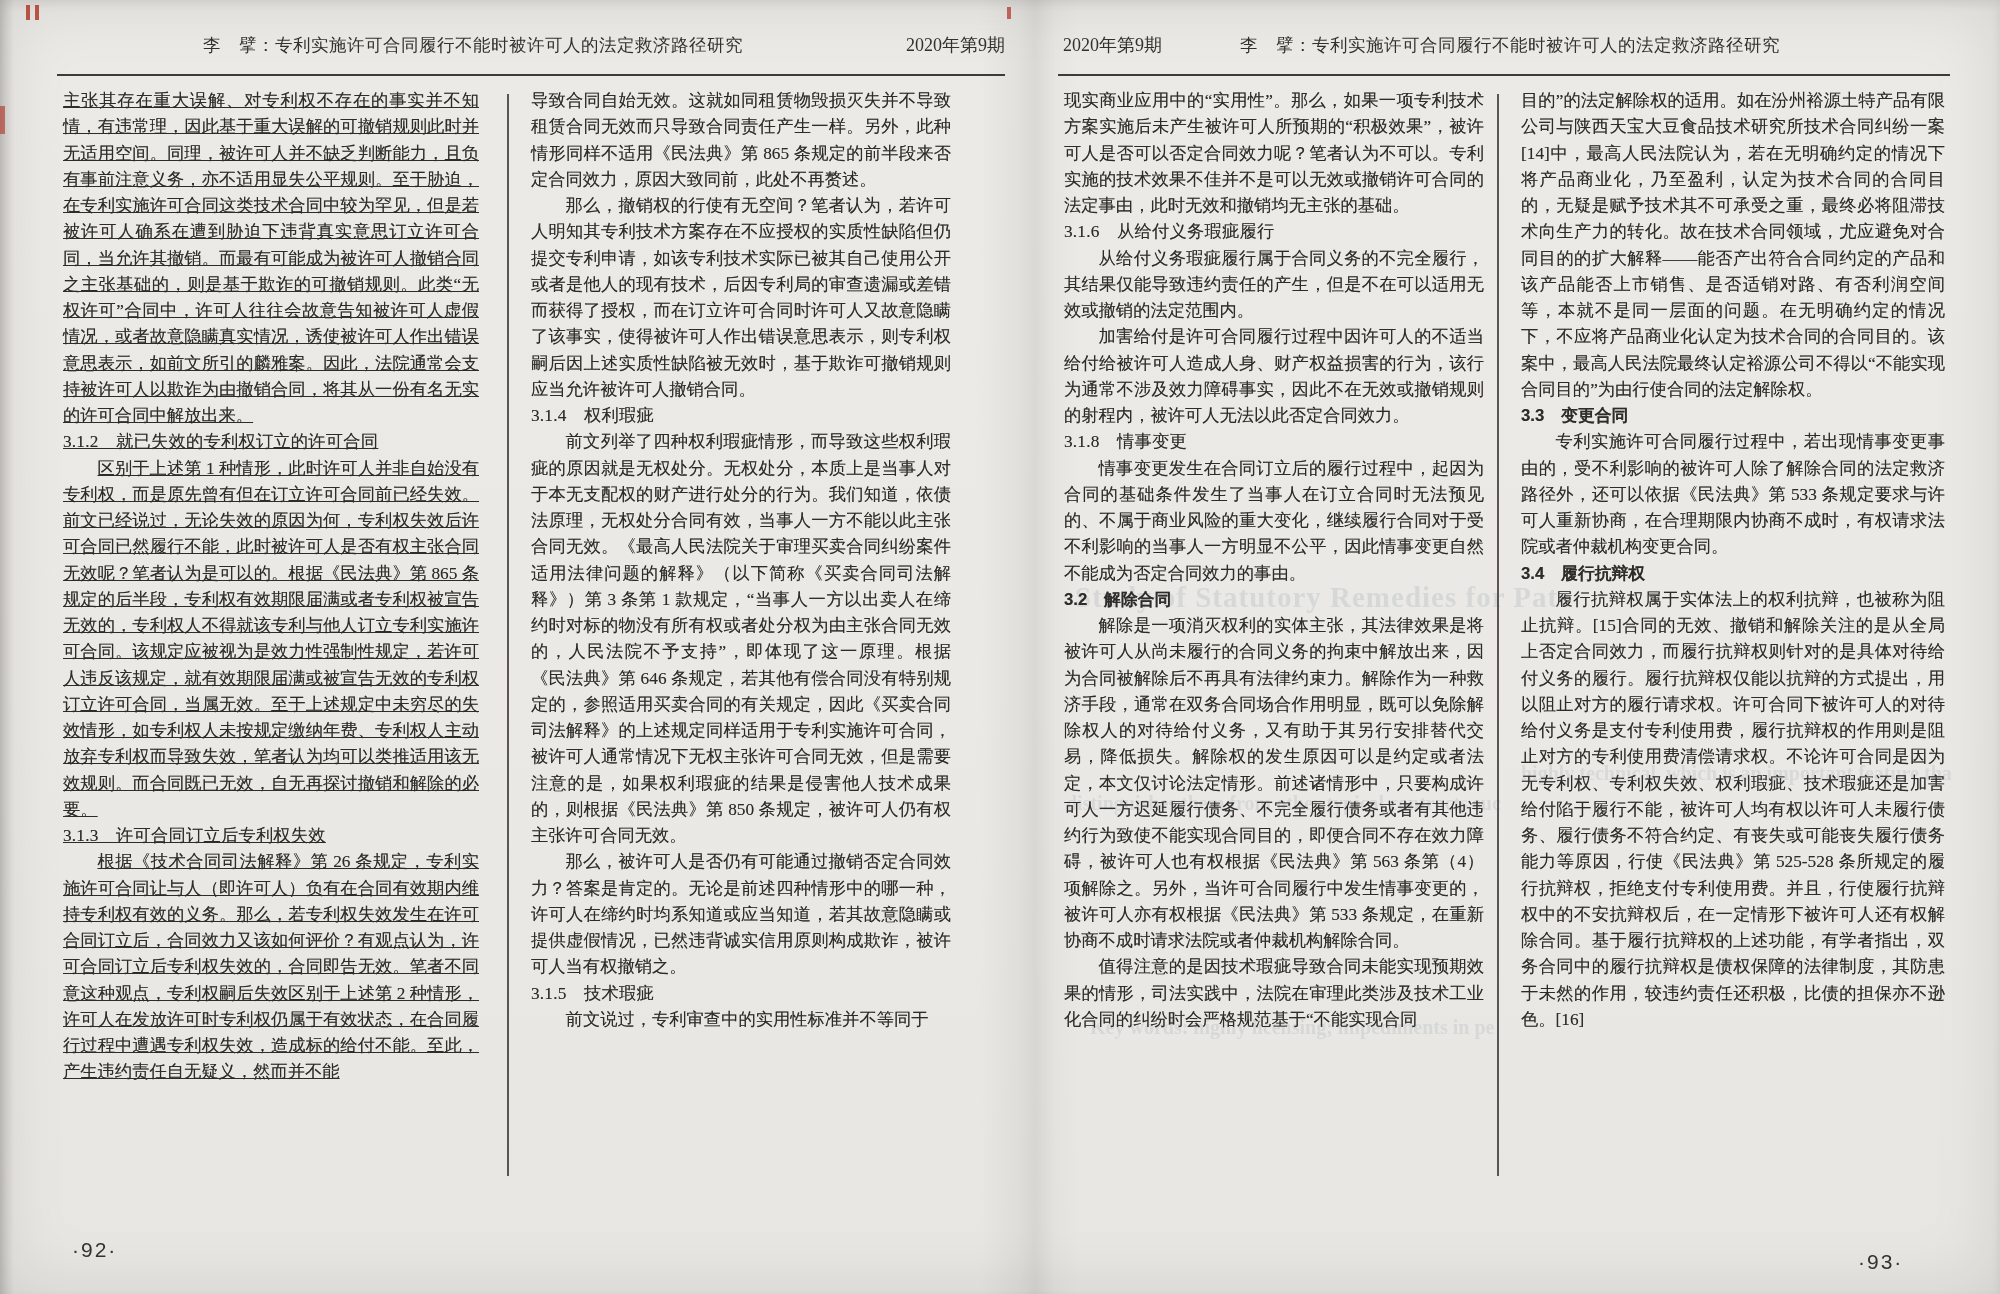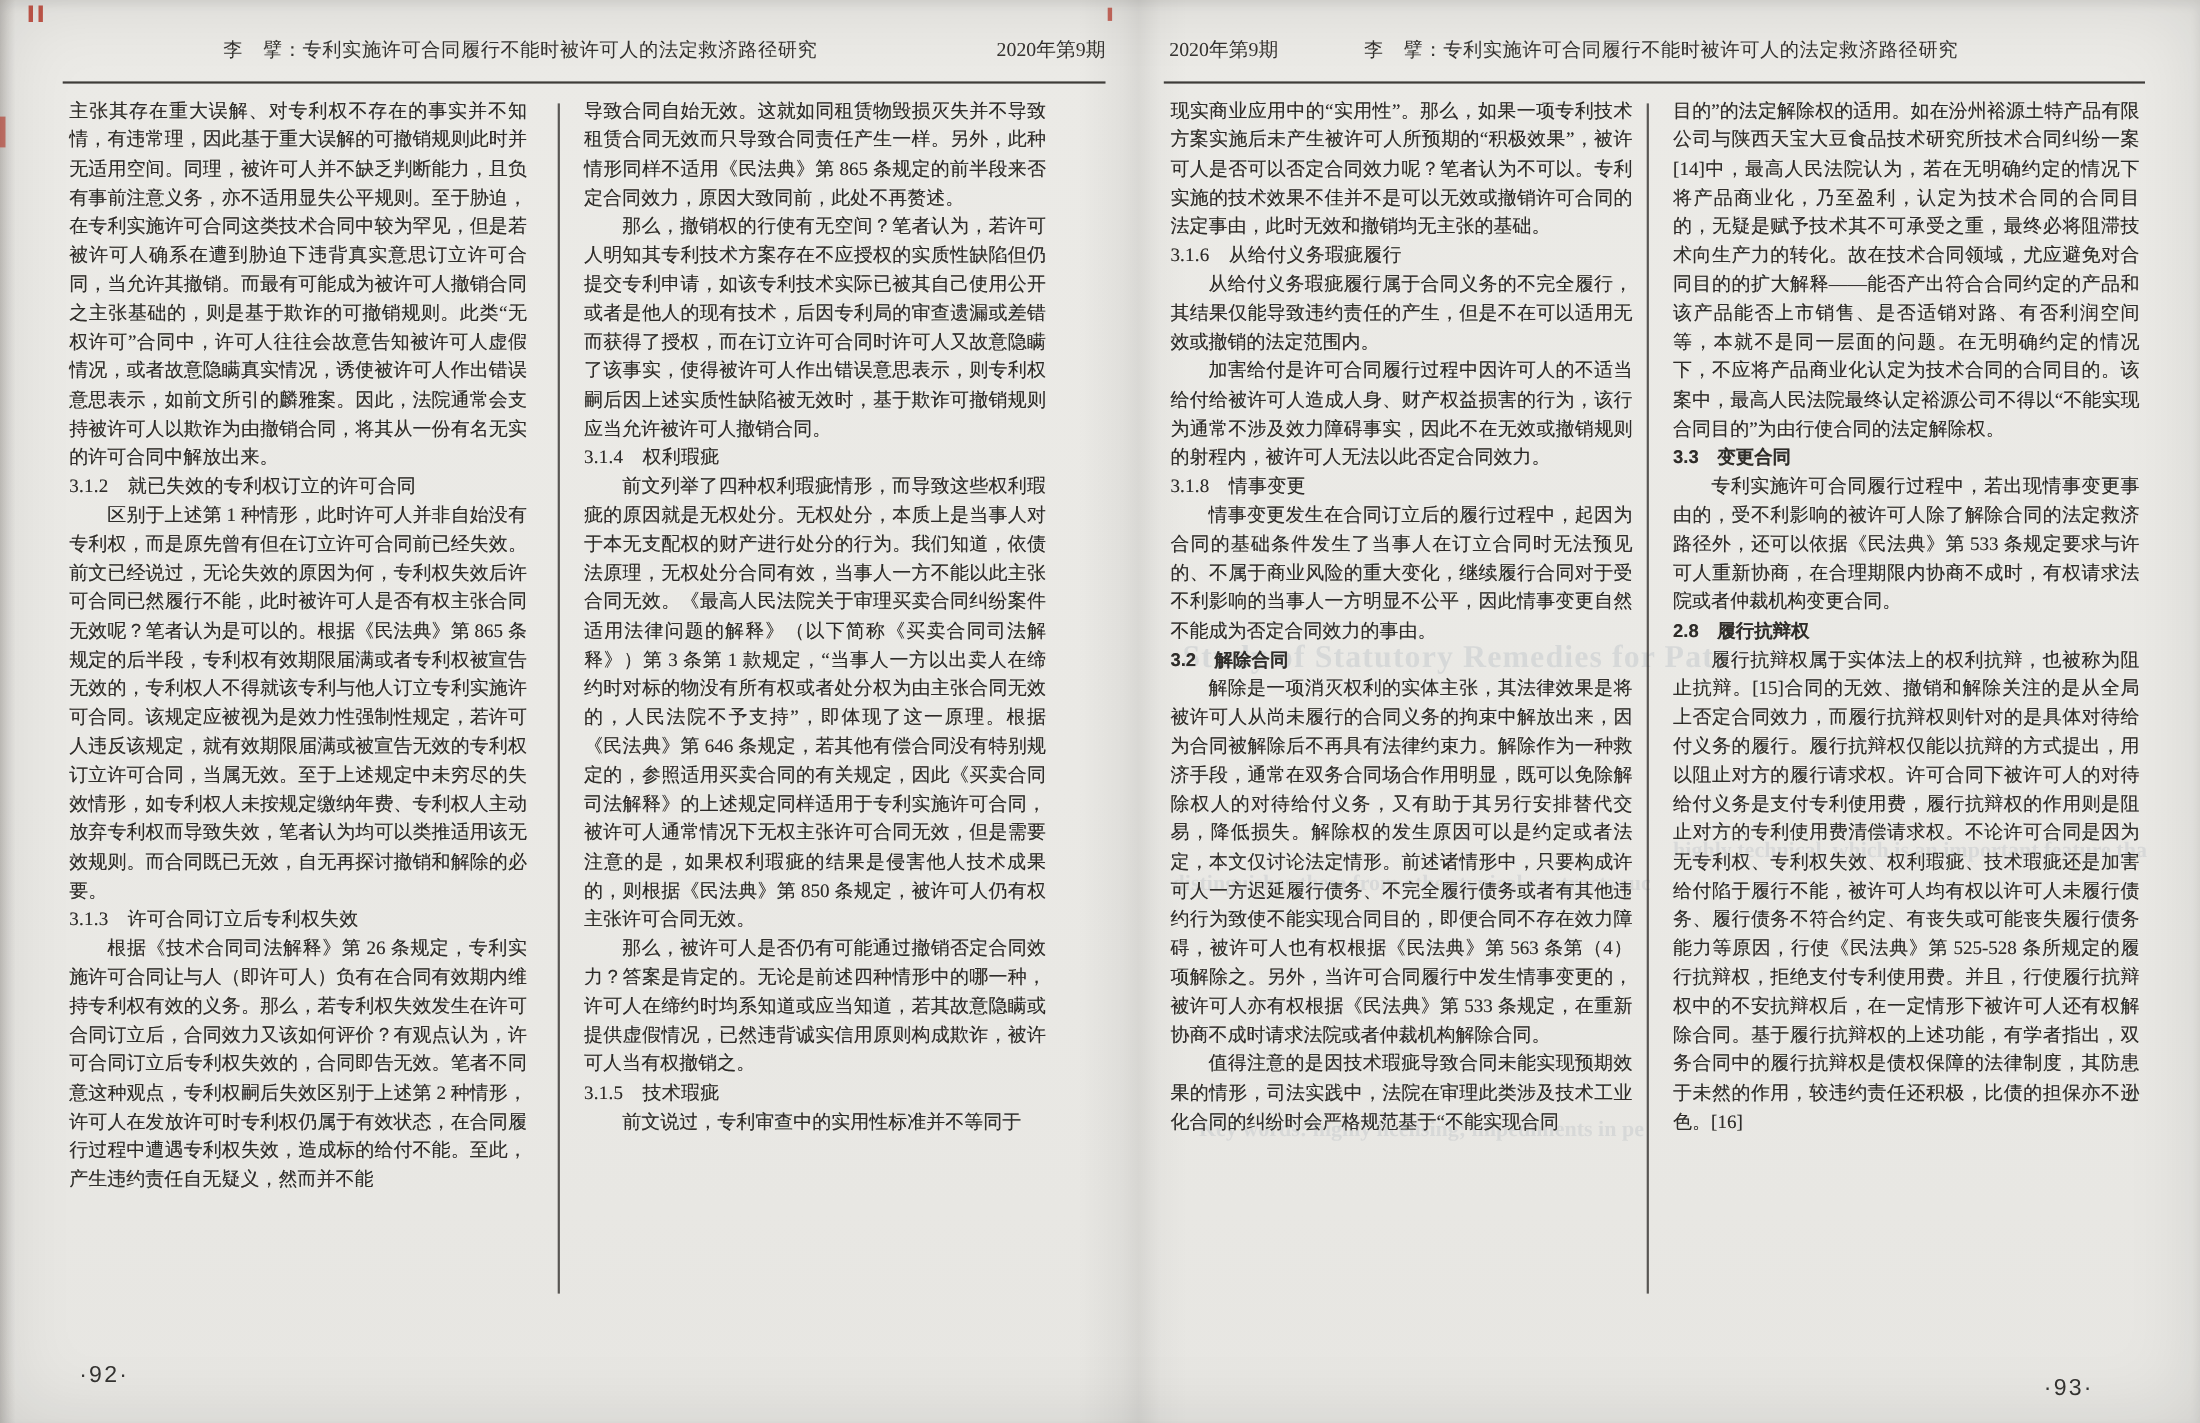--- a/index.html
+++ b/index.html
@@ -47,21 +47,21 @@
   <div class="edge-shade"></div>
   <div class="mark-red" style="left:26px;top:5px;width:4px;height:15px;opacity:.85;"></div>
   <div class="mark-red" style="left:35px;top:5px;width:4px;height:15px;opacity:.85;"></div>
   <div class="mark-red" style="left:1007px;top:7px;width:4px;height:12px;opacity:.75;"></div>
   <div class="mark-red" style="left:0;top:106px;width:5px;height:28px;opacity:.65;"></div>
 
   <div class="running-title" style="left:63px;width:820px;text-align:center;">李　擘：专利实施许可合同履行不能时被许可人的法定救济路径研究</div>
   <div class="issue" style="left:845px;width:160px;text-align:right;">2020年第9期</div>
   <div class="head-rule" style="left:57px;width:948px;"></div>
 
-  <div class="col" style="left:63px;width:416px;">
+  <div class="col" style="left:63px;width:416px;text-decoration:underline;">
       <p class="para cont">主张其存在重大误解、对专利权不存在的事实并不知情，有违常理，因此基于重大误解的可撤销规则此时并无适用空间。同理，被许可人并不缺乏判断能力，且负有事前注意义务，亦不适用显失公平规则。至于胁迫，在专利实施许可合同这类技术合同中较为罕见，但是若被许可人确系在遭到胁迫下违背真实意思订立许可合同，当允许其撤销。而最有可能成为被许可人撤销合同之主张基础的，则是基于欺诈的可撤销规则。此类“无权许可”合同中，许可人往往会故意告知被许可人虚假情况，或者故意隐瞒真实情况，诱使被许可人作出错误意思表示，如前文所引的麟雅案。因此，法院通常会支持被许可人以欺诈为由撤销合同，将其从一份有名无实的许可合同中解放出来。</p>
       <p class="h-sub">3.1.2　就已失效的专利权订立的许可合同</p>
       <p class="para">区别于上述第 1 种情形，此时许可人并非自始没有专利权，而是原先曾有但在订立许可合同前已经失效。前文已经说过，无论失效的原因为何，专利权失效后许可合同已然履行不能，此时被许可人是否有权主张合同无效呢？笔者认为是可以的。根据《民法典》第 865 条规定的后半段，专利权有效期限届满或者专利权被宣告无效的，专利权人不得就该专利与他人订立专利实施许可合同。该规定应被视为是效力性强制性规定，若许可人违反该规定，就有效期限届满或被宣告无效的专利权订立许可合同，当属无效。至于上述规定中未穷尽的失效情形，如专利权人未按规定缴纳年费、专利权人主动放弃专利权而导致失效，笔者认为均可以类推适用该无效规则。而合同既已无效，自无再探讨撤销和解除的必要。</p>
       <p class="h-sub">3.1.3　许可合同订立后专利权失效</p>
       <p class="para">根据《技术合同司法解释》第 26 条规定，专利实施许可合同让与人（即许可人）负有在合同有效期内维持专利权有效的义务。那么，若专利权失效发生在许可合同订立后，合同效力又该如何评价？有观点认为，许可合同订立后专利权失效的，合同即告无效。笔者不同意这种观点，专利权嗣后失效区别于上述第 2 种情形，许可人在发放许可时专利权仍属于有效状态，在合同履行过程中遭遇专利权失效，造成标的给付不能。至此，产生违约责任自无疑义，然而并不能</p>
     </div>
   <div class="col-rule" style="left:507px;"></div>
   <div class="col" style="left:531px;width:420px;">
       <p class="para cont">导致合同自始无效。这就如同租赁物毁损灭失并不导致租赁合同无效而只导致合同责任产生一样。另外，此种情形同样不适用《民法典》第 865 条规定的前半段来否定合同效力，原因大致同前，此处不再赘述。</p>
       <p class="para">那么，撤销权的行使有无空间？笔者认为，若许可人明知其专利技术方案存在不应授权的实质性缺陷但仍提交专利申请，如该专利技术实际已被其自己使用公开或者是他人的现有技术，后因专利局的审查遗漏或差错而获得了授权，而在订立许可合同时许可人又故意隐瞒了该事实，使得被许可人作出错误意思表示，则专利权嗣后因上述实质性缺陷被无效时，基于欺诈可撤销规则应当允许被许可人撤销合同。</p>
@@ -92,19 +92,19 @@
       <p class="para">情事变更发生在合同订立后的履行过程中，起因为合同的基础条件发生了当事人在订立合同时无法预见的、不属于商业风险的重大变化，继续履行合同对于受不利影响的当事人一方明显不公平，因此情事变更自然不能成为否定合同效力的事由。</p>
       <p class="h-main">3.2　解除合同</p>
       <p class="para">解除是一项消灭权利的实体主张，其法律效果是将被许可人从尚未履行的合同义务的拘束中解放出来，因为合同被解除后不再具有法律约束力。解除作为一种救济手段，通常在双务合同场合作用明显，既可以免除解除权人的对待给付义务，又有助于其另行安排替代交易，降低损失。解除权的发生原因可以是约定或者法定，本文仅讨论法定情形。前述诸情形中，只要构成许可人一方迟延履行债务、不完全履行债务或者有其他违约行为致使不能实现合同目的，即便合同不存在效力障碍，被许可人也有权根据《民法典》第 563 条第（4）项解除之。另外，当许可合同履行中发生情事变更的，被许可人亦有权根据《民法典》第 533 条规定，在重新协商不成时请求法院或者仲裁机构解除合同。</p>
       <p class="para">值得注意的是因技术瑕疵导致合同未能实现预期效果的情形，司法实践中，法院在审理此类涉及技术工业化合同的纠纷时会严格规范基于“不能实现合同</p>
     </div>
   <div class="col-rule" style="left:1497px;"></div>
   <div class="col" style="left:1521px;width:424px;">
       <p class="para cont">目的”的法定解除权的适用。如在汾州裕源土特产品有限公司与陕西天宝大豆食品技术研究所技术合同纠纷一案[14]中，最高人民法院认为，若在无明确约定的情况下将产品商业化，乃至盈利，认定为技术合同的合同目的，无疑是赋予技术其不可承受之重，最终必将阻滞技术向生产力的转化。故在技术合同领域，尤应避免对合同目的的扩大解释——能否产出符合合同约定的产品和该产品能否上市销售、是否适销对路、有否利润空间等，本就不是同一层面的问题。在无明确约定的情况下，不应将产品商业化认定为技术合同的合同目的。该案中，最高人民法院最终认定裕源公司不得以“不能实现合同目的”为由行使合同的法定解除权。</p>
       <p class="h-main">3.3　变更合同</p>
       <p class="para">专利实施许可合同履行过程中，若出现情事变更事由的，受不利影响的被许可人除了解除合同的法定救济路径外，还可以依据《民法典》第 533 条规定要求与许可人重新协商，在合理期限内协商不成时，有权请求法院或者仲裁机构变更合同。</p>
-      <p class="h-main">2.8　履行抗辩权</p>
+      <p class="h-main">3.4　履行抗辩权</p>
       <p class="para">履行抗辩权属于实体法上的权利抗辩，也被称为阻止抗辩。[15]合同的无效、撤销和解除关注的是从全局上否定合同效力，而履行抗辩权则针对的是具体对待给付义务的履行。履行抗辩权仅能以抗辩的方式提出，用以阻止对方的履行请求权。许可合同下被许可人的对待给付义务是支付专利使用费，履行抗辩权的作用则是阻止对方的专利使用费清偿请求权。不论许可合同是因为无专利权、专利权失效、权利瑕疵、技术瑕疵还是加害给付陷于履行不能，被许可人均有权以许可人未履行债务、履行债务不符合约定、有丧失或可能丧失履行债务能力等原因，行使《民法典》第 525-528 条所规定的履行抗辩权，拒绝支付专利使用费。并且，行使履行抗辩权中的不安抗辩权后，在一定情形下被许可人还有权解除合同。基于履行抗辩权的上述功能，有学者指出，双务合同中的履行抗辩权是债权保障的法律制度，其防患于未然的作用，较违约责任还积极，比债的担保亦不逊色。[16]</p>
     </div>
 
   <div class="page-num" style="left:1858px;top:1250px;">·93·</div>
 
 </div>
 
 </body></html>

